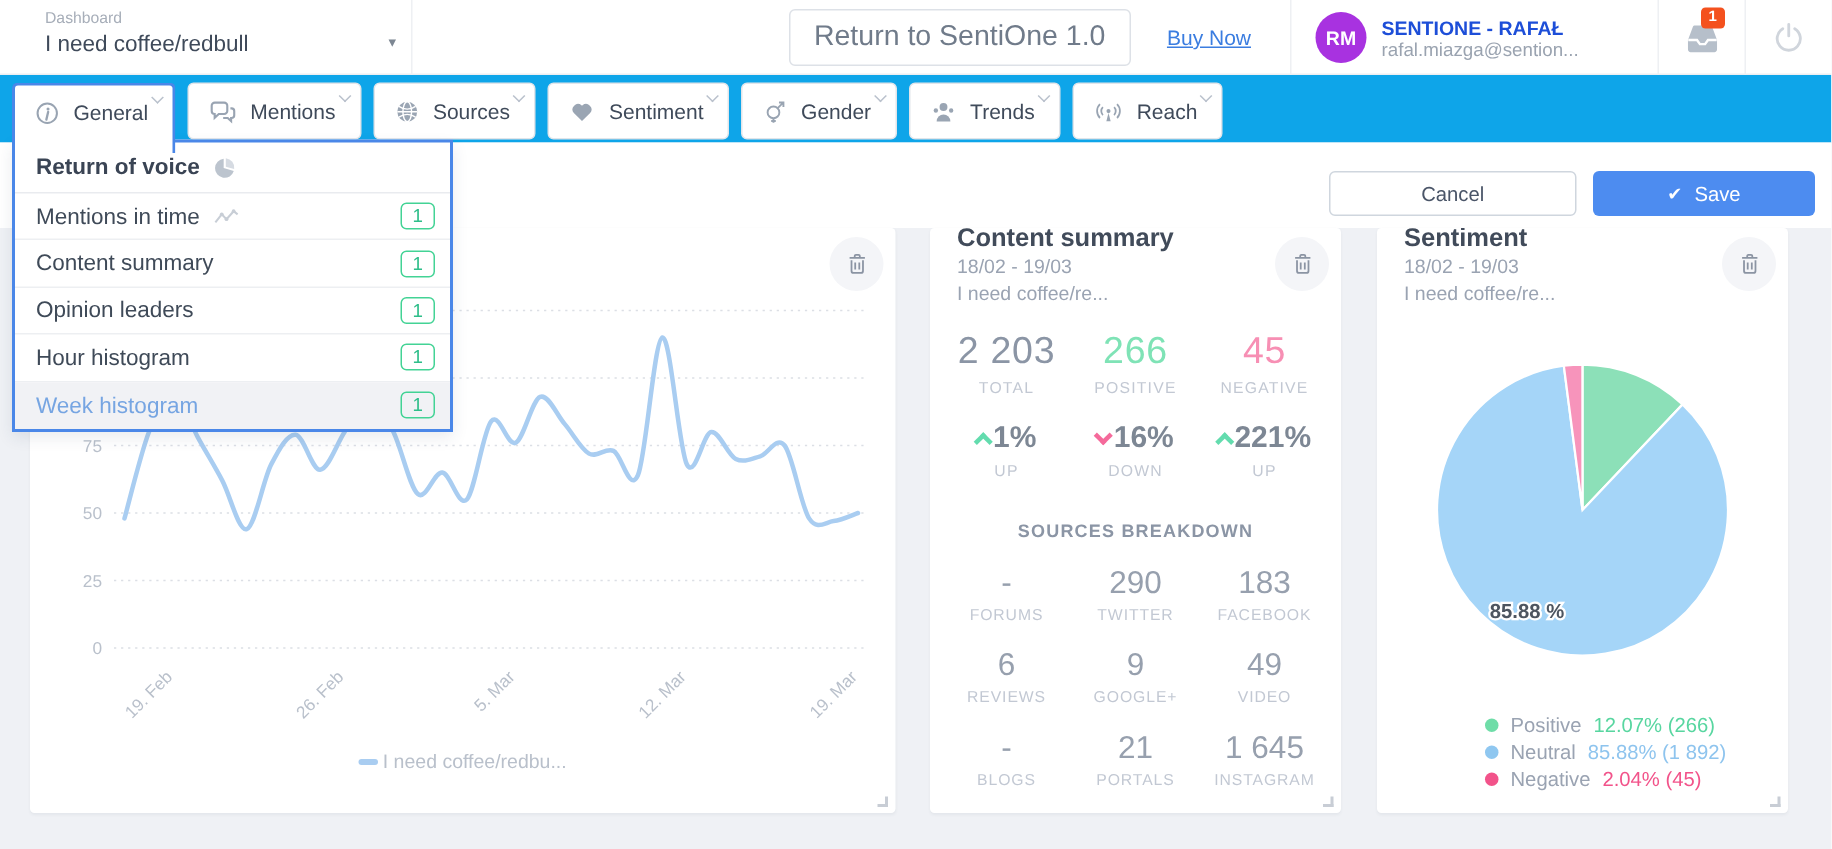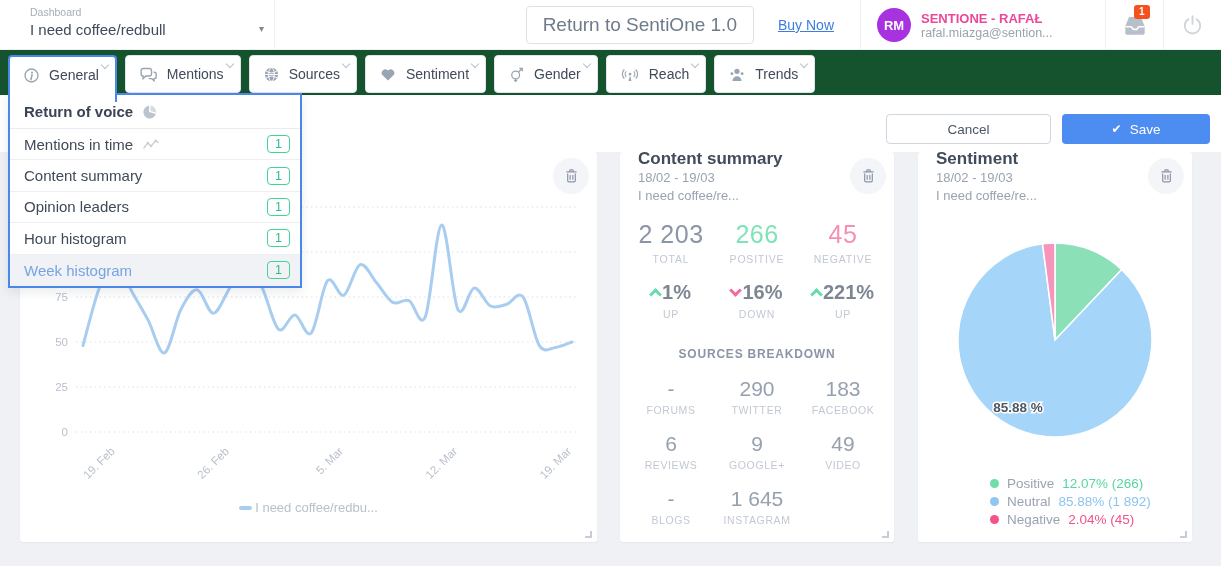--- a/index.html
+++ b/index.html
@@ -14,27 +14,27 @@
   .dash-value { font-size:15px; color:#3f4a5a; margin-top:3px; }
   .dash-caret { position:absolute; right:10px; top:17px; font-size:10px; color:#7d8793; }
   .dash-divider { position:absolute; left:274px; top:0; width:1px; height:50px; background:#eef0f3; }
   .topbar-right { position:absolute; right:0; top:0; height:50px; display:flex; align-items:center; }
   .btn-return { background:#fff; border:1px solid #dde1e7; border-radius:4px; color:#707b8a; font-size:19px; padding:7px 16px; margin-right:24px; cursor:pointer; font-family:inherit; }
   .buy-now { color:#3b7de0; font-size:14px; text-decoration:underline; margin-right:26px; cursor:pointer; }
   .tb-divider { width:1px; height:50px; background:#eef0f3; }
   .userblock { display:flex; align-items:center; gap:10px; padding:0 16px; cursor:pointer; }
   .avatar { width:34px; height:34px; border-radius:50%; color:#fff; font-size:13px; font-weight:700; display:flex; align-items:center; justify-content:center; }
   .user-meta { width:168px; }
-  .user-name { font-size:13px; font-weight:700; color:#ec4899; white-space:nowrap; overflow:hidden; }
+  .user-name { font-size:13px; font-weight:700; color:#1d4ed8; white-space:nowrap; overflow:hidden; }
   .user-email { font-size:12.5px; color:#9aa3b0; white-space:nowrap; overflow:hidden; }
   .icon-cell { width:57px; height:50px; display:flex; align-items:center; justify-content:center; position:relative; cursor:pointer; }
   .notif-badge { position:absolute; top:5px; left:28px; background:#f4511e; color:#fff; font-size:10px; font-weight:700; border-radius:3px; padding:1px 5px; line-height:12px; }
 
   
-  .tabsrow { position:absolute; top:50px; left:0; right:0; height:45px; background:#14532d; display:flex; align-items:flex-start; gap:8px; padding:5px 0 0 8px; }
+  .tabsrow { position:absolute; top:50px; left:0; right:0; height:45px; background:#0ea5e9; display:flex; align-items:flex-start; gap:8px; padding:5px 0 0 8px; }
   .tab { position:relative; height:38px; background:#fff; border:1px solid #e1e5ea; border-radius:4px; display:flex; align-items:center; gap:9px; padding:0 16px 0 13px; font-size:14px; color:#3f4a5a; cursor:pointer; white-space:nowrap; }
   .tab.active { border:2px solid #4a87e8; border-bottom:none; border-radius:4px 4px 0 0; height:47px; z-index:21; padding-bottom:9px; }
   .chev { position:absolute; top:5px; right:7px; width:6px; height:6px; border-right:1.5px solid #b9c1cc; border-bottom:1.5px solid #b9c1cc; transform:rotate(45deg); }
   .tabicon { flex:0 0 auto; }
 
   
   .toolbar-band { position:absolute; top:95px; left:0; right:0; height:57px; background:#fff; }
   .btn-cancel { position:absolute; top:19px; right:170px; width:165px; height:30px; background:#fff; border:1px solid #cfd6de; border-radius:4px; color:#4a5568; font-size:13.5px; cursor:pointer; font-family:inherit; }
   .btn-save { position:absolute; top:19px; right:11px; width:148px; height:30px; background:#4d8cf0; border:none; border-radius:4px; color:#fff; font-size:13.5px; cursor:pointer; font-family:inherit; display:flex; align-items:center; justify-content:center; gap:8px; }
   .btn-save .check { font-size:12px; }
@@ -177,37 +177,37 @@
       <svg class="tabicon" width="17" height="19" viewBox="0 0 20 22" fill="none" stroke="#99a4b2" stroke-width="1.5">
         <circle cx="9" cy="11.5" r="4.6"></circle>
         <path d="M12.5 8 L16.8 3.7 M13.3 3.7 h3.5 v3.5 M9 16.3 v3.4 M7.2 18.3 h3.6"></path>
       </svg>
       <span>Gender</span>
     </div>
 
 
     <div class="tab">
       <span class="chev"></span>
-      <svg class="tabicon" width="20" height="17" viewBox="0 0 22 20" fill="none" stroke="#99a4b2" stroke-width="1.4">
-        <path d="M6.6 12.6 a4.4 4.4 0 0 1 0 -6.2 M4.3 14.9 a7.6 7.6 0 0 1 0 -10.8 M15.4 6.4 a4.4 4.4 0 0 1 0 6.2 M17.7 4.1 a7.6 7.6 0 0 1 0 10.8"></path>
-        <circle cx="11" cy="9.5" r="1.6" fill="#99a4b2" stroke="none"></circle>
-        <path d="M11 11 l-1.7 6.5 h3.4 z" fill="#99a4b2" stroke="none"></path>
-      </svg>
-      <span>Reach</span>
-    </div>
-
-    <div class="tab">
-      <span class="chev"></span>
       <svg class="tabicon" width="18" height="17" viewBox="0 0 20 20">
         <circle cx="10" cy="6.3" r="3.1" fill="#9aa5b3"></circle>
         <path d="M4.6 17.6 a5.4 5.4 0 0 1 10.8 0 z" fill="#9aa5b3"></path>
         <circle cx="4" cy="9" r="1.7" fill="#9aa5b3"></circle>
         <circle cx="16" cy="9" r="1.7" fill="#9aa5b3"></circle>
       </svg>
       <span>Trends</span>
+    </div>
+
+    <div class="tab">
+      <span class="chev"></span>
+      <svg class="tabicon" width="20" height="17" viewBox="0 0 22 20" fill="none" stroke="#99a4b2" stroke-width="1.4">
+        <path d="M6.6 12.6 a4.4 4.4 0 0 1 0 -6.2 M4.3 14.9 a7.6 7.6 0 0 1 0 -10.8 M15.4 6.4 a4.4 4.4 0 0 1 0 6.2 M17.7 4.1 a7.6 7.6 0 0 1 0 10.8"></path>
+        <circle cx="11" cy="9.5" r="1.6" fill="#99a4b2" stroke="none"></circle>
+        <path d="M11 11 l-1.7 6.5 h3.4 z" fill="#99a4b2" stroke="none"></path>
+      </svg>
+      <span>Reach</span>
     </div>
   </nav>
 
   <div class="toolbar-band">
     <button class="btn-cancel">Cancel</button>
     <button class="btn-save">
       <span class="check">✔</span>
       <span>Save</span>
     </button>
   </div>
@@ -329,20 +329,24 @@
           </div>
         <div>
             <div class="src-value">49</div>
             <div class="src-label">VIDEO</div>
           </div>
         <div>
             <div class="src-value">-</div>
             <div class="src-label">BLOGS</div>
           </div>
         <div>
+            <div class="src-value">21</div>
+            <div class="src-label">PORTALS</div>
+          </div>
+        <div>
             <div class="src-value">1 645</div>
             <div class="src-label">INSTAGRAM</div>
           </div>
       </div>
       <span class="resize-corner"></span>
     </section>
 
     <section class="card" id="card-sentiment">
       <button class="trash-btn">
         <svg width="17" height="18" viewBox="0 0 20 20" fill="none" stroke="#8b94a3" stroke-width="1.4">

